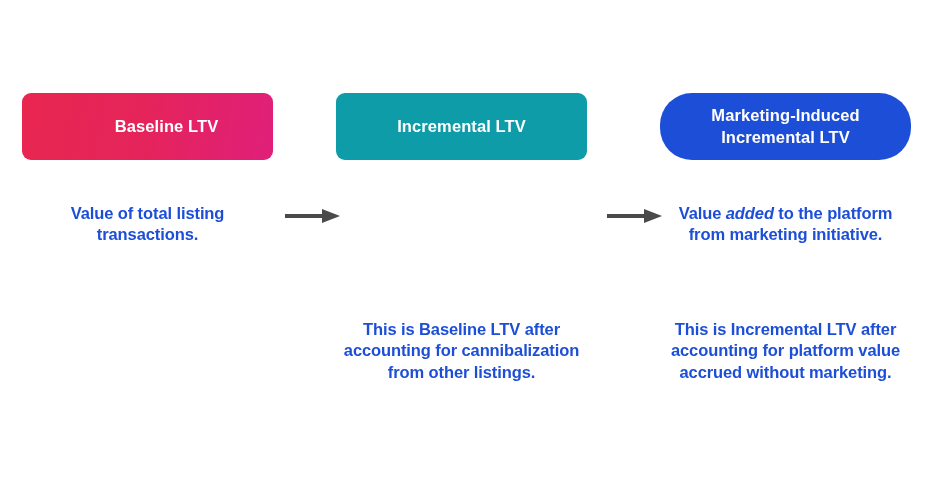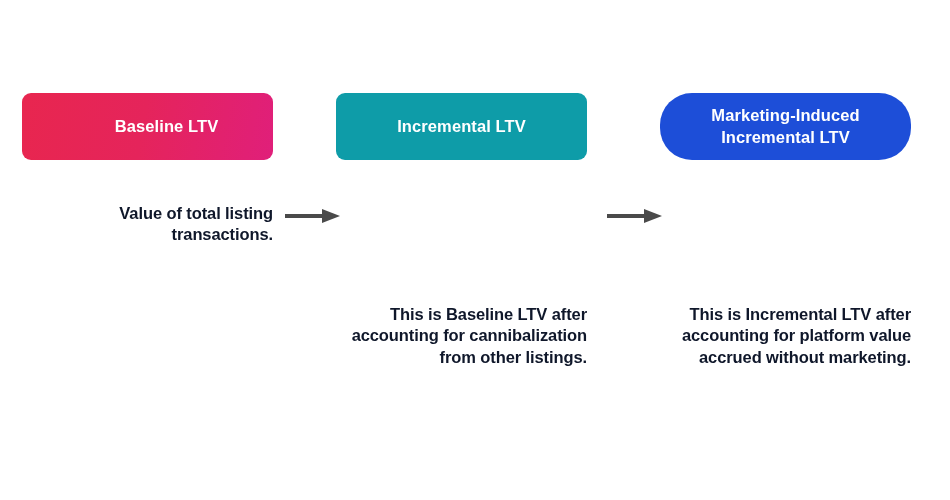--- a/index.html
+++ b/index.html
@@ -57,36 +57,36 @@
   #pill-incremental {
     background: #0e9ca8;
   }
   #pill-marketing {
     background: #1d4ed8;
     border-radius: 32px;
   }
 
   
   .body-text {
-    text-align: right;
-    color: #0f172a;
+    text-align: center;
+    color: #1d4ed8;
     font-size: 16.5px;
     font-weight: bold;
     line-height: 1.30;
     letter-spacing: -0.1px;
   }
   .blk-1 {
     position: absolute;
     top: 110px;   
     left: 0;
     width: 251px;
   }
   .blk-2 {
     position: absolute;
-    top: 211px;   
+    top: 226px;   
     left: 0;
     width: 251px;
   }
   .blk-1.narrow { width: 245px; left: 3px; }
 
   em.emph {
     font-style: italic;
     font-weight: bold;
   }
 
@@ -147,20 +147,23 @@
 
   <div class="column" id="col-3">
 
     <div class="pill" id="pill-marketing">
       <span class="pill-label">
         <span>Marketing-Induced</span><br>
         <span>Incremental LTV</span>
       </span>
     </div>
 
+    <div class="body-text blk-1 narrow">
+      <span>Value </span><em class="emph">added</em><span> to the platform from marketing initiative.</span>
+    </div>
 
     <div class="body-text blk-2">
       <span>This is Incremental LTV after accounting for platform value accrued without marketing.</span>
     </div>
 
   </div>
 
 </div>
 
 </body></html>

